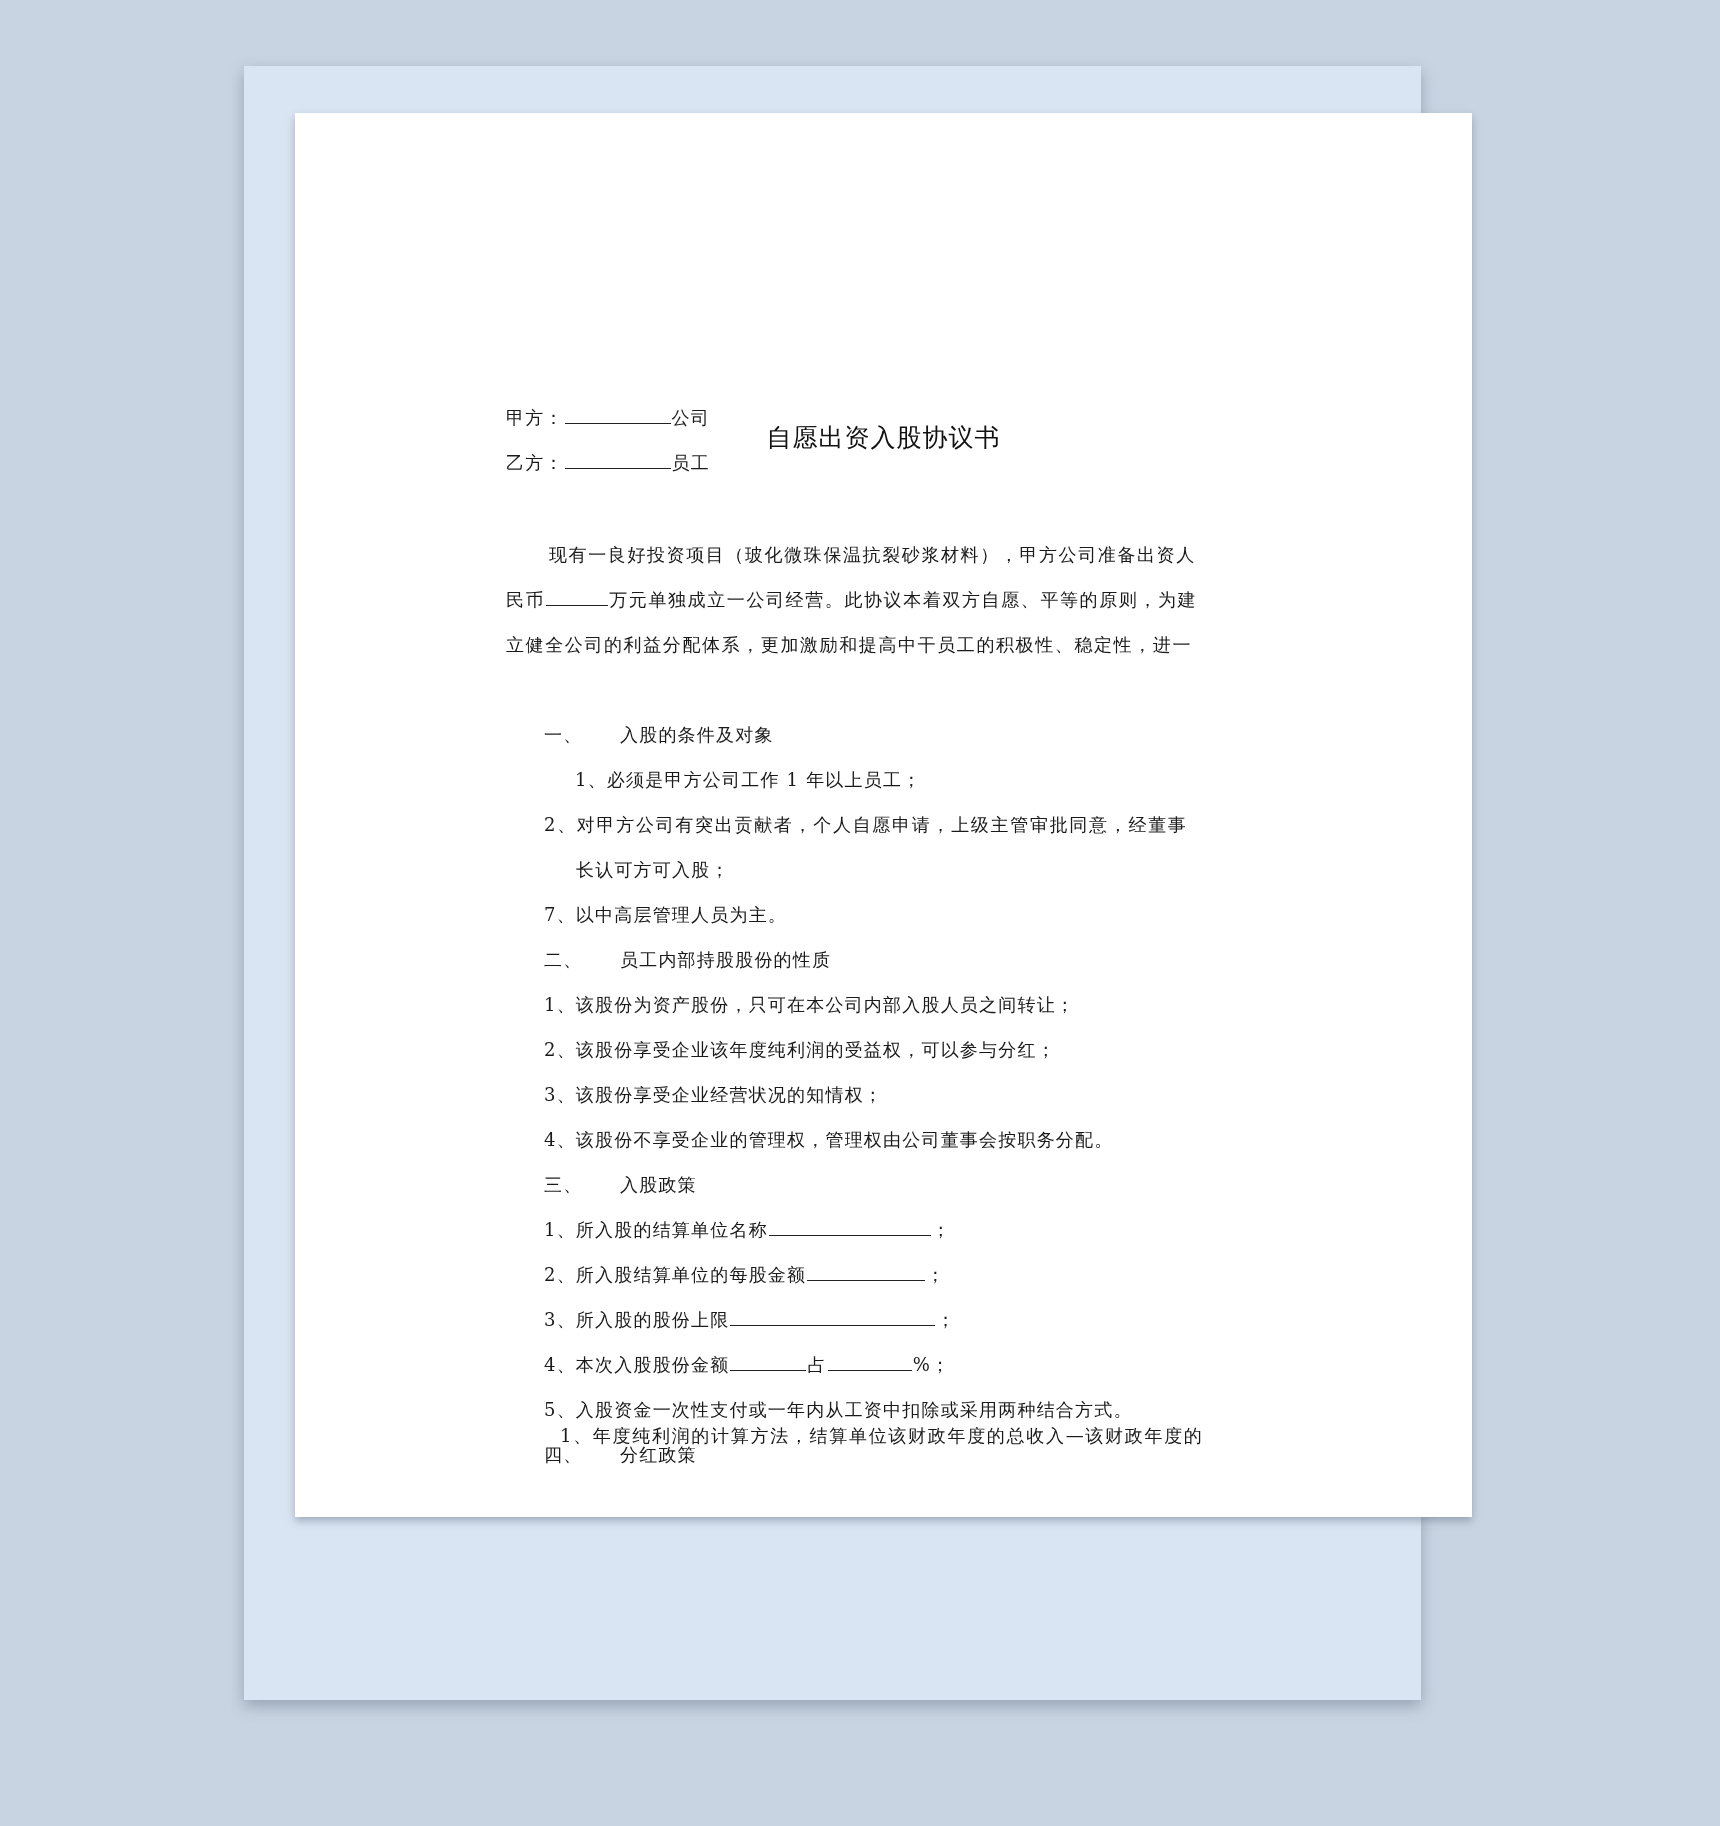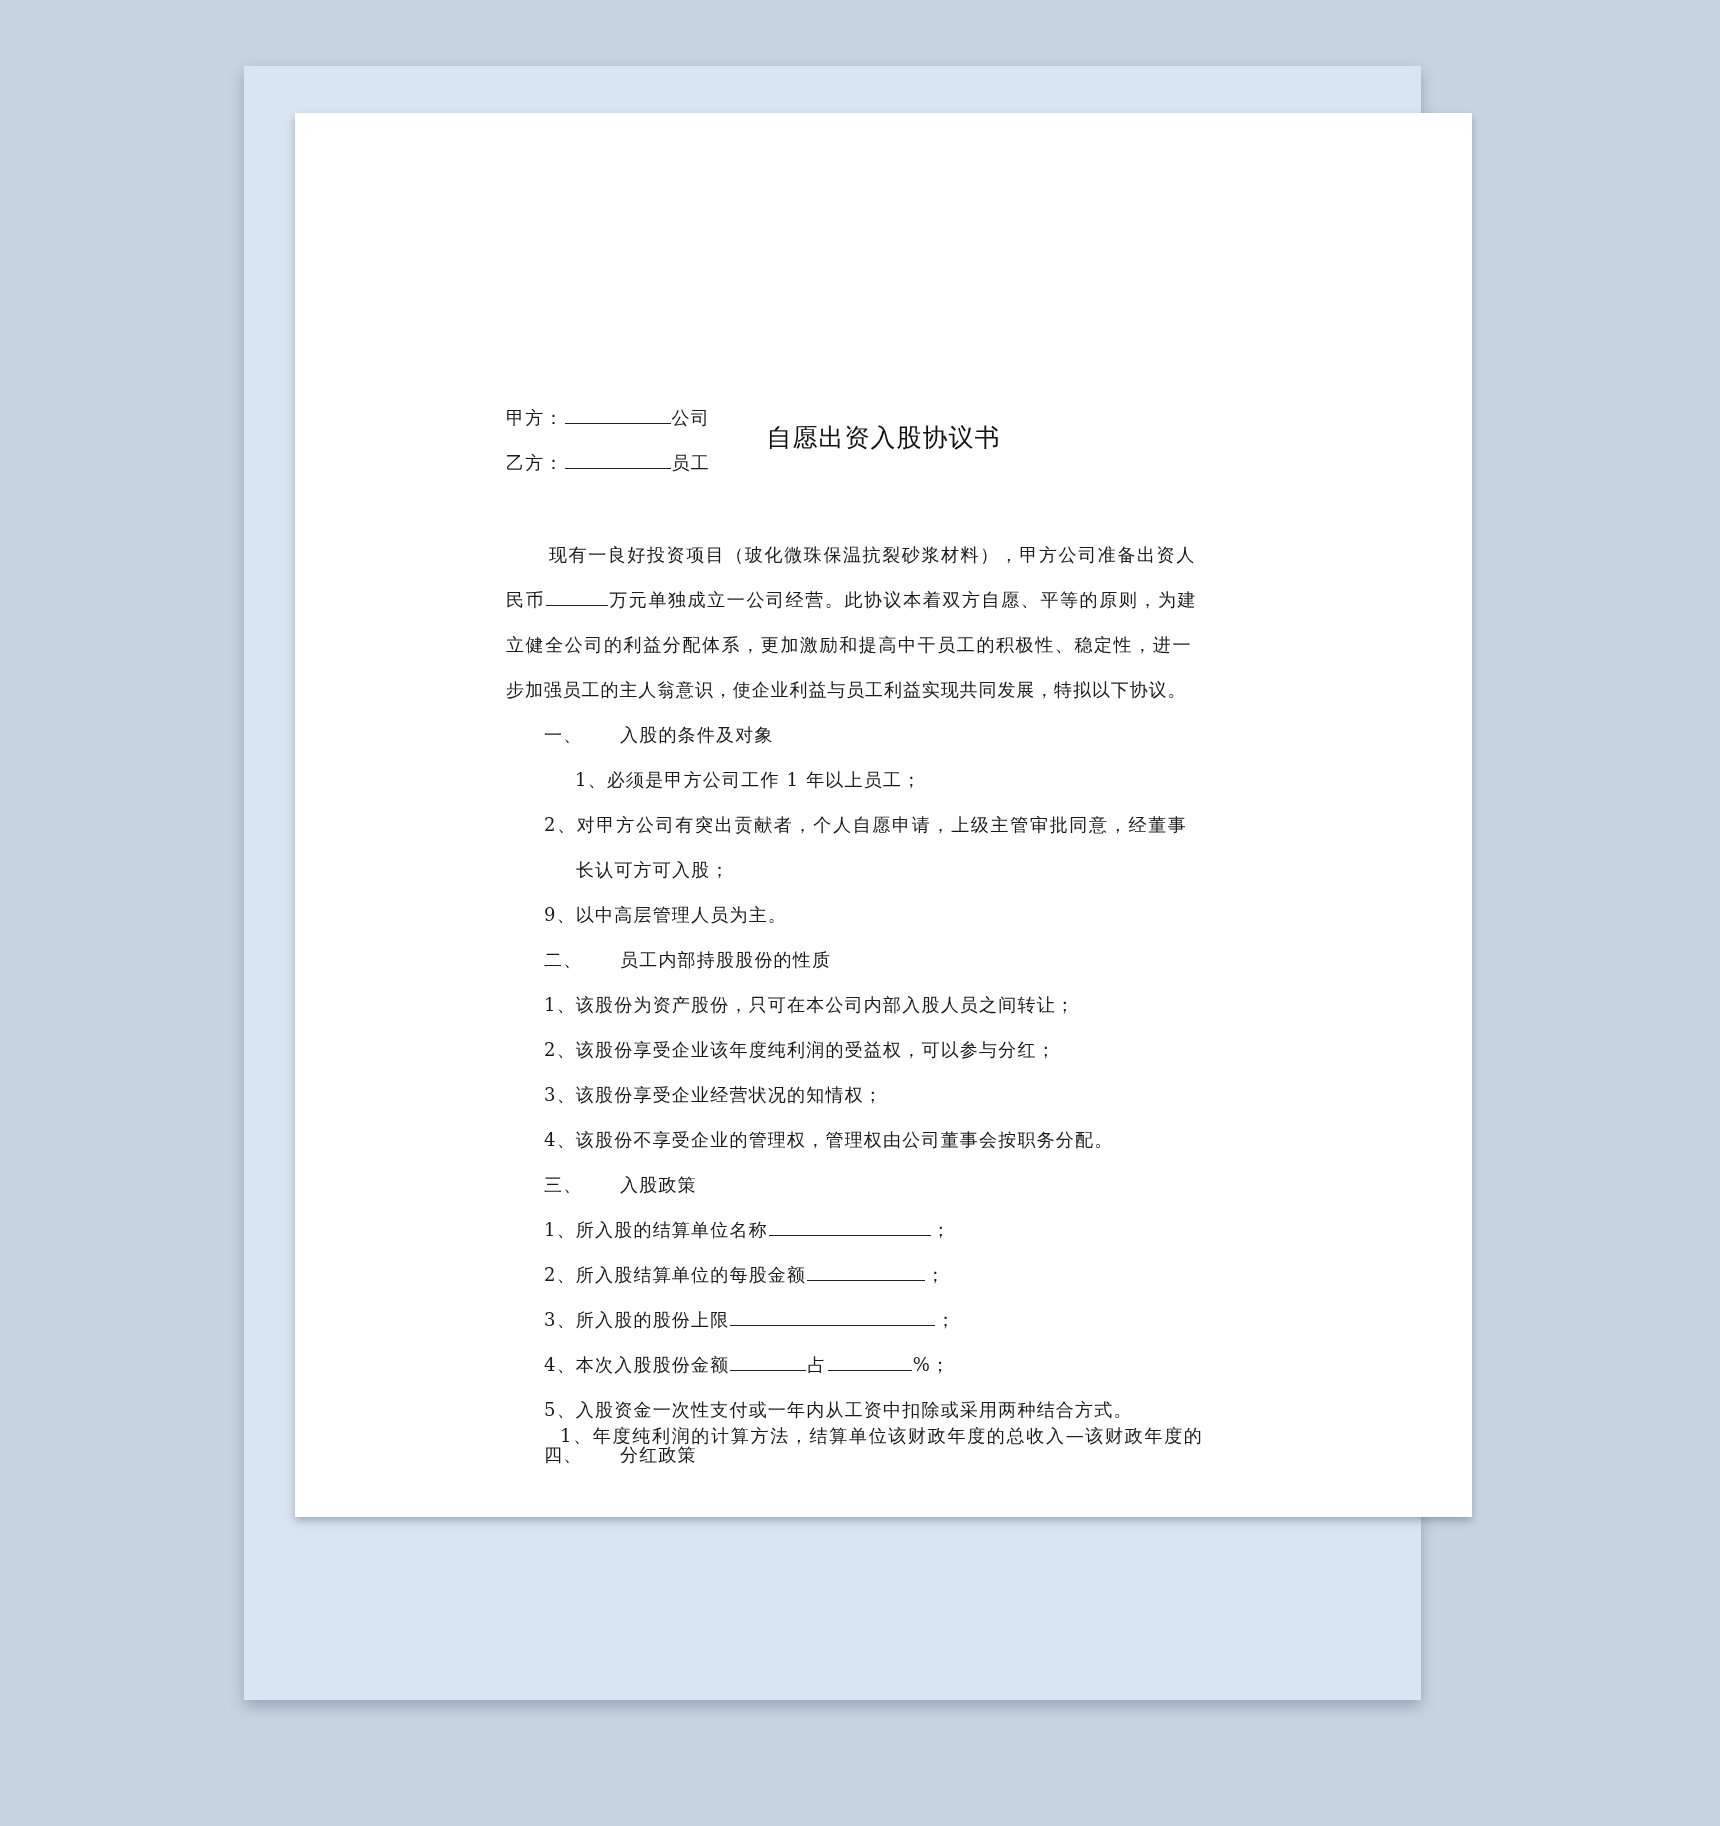--- a/index.html
+++ b/index.html
@@ -51,29 +51,28 @@
   </div>
   <div class="line" style="left:211px; top:335px;">
     <span>乙方：</span><span class="blank" style="width:106px;"></span><span>员工</span>
   </div>
 
   <div class="line" style="left:254px; top:427px; letter-spacing:1.6px;">现有一良好投资项目（玻化微珠保温抗裂砂浆材料），甲方公司准备出资人</div>
   <div class="line" style="left:211px; top:472px; letter-spacing:1.6px;">
     <span>民币</span><span class="blank" style="width:62px;"></span><span>万元单独成立一公司经营。此协议本着双方自愿、平等的原则，为建</span>
   </div>
   <div class="line" style="left:211px; top:517px; letter-spacing:1.6px;">立健全公司的利益分配体系，更加激励和提高中干员工的积极性、稳定性，进一</div>
-  <div class="line" style="left:211px; top:562px; letter-spacing:0.9px;">步加强员工的主人翁意识，使企业利益与员工利益实现共同发展，特拟以下协议。</div>
 
   <div class="line" style="left:249px; top:607px;">
     <span class="h-num">一、</span><span>入股的条件及对象</span>
   </div>
   <div class="line" style="left:249px; top:652px;margin-left:31px;">1、必须是甲方公司工作 1 年以上员工；</div>
   <div class="line" style="left:249px; top:697px; letter-spacing:1.7px;">2、对甲方公司有突出贡献者，个人自愿申请，上级主管审批同意，经董事</div>
   <div class="line" style="left:281px; top:742px;">长认可方可入股；</div>
-  <div class="line" style="left:249px; top:787px;">9、以中高层管理人员为主。</div>
+  <div class="line" style="left:249px; top:787px;">7、以中高层管理人员为主。</div>
 
   <div class="line" style="left:249px; top:832px;">
     <span class="h-num">二、</span><span>员工内部持股股份的性质</span>
   </div>
   <div class="line" style="left:249px; top:877px;">1、该股份为资产股份，只可在本公司内部入股人员之间转让；</div>
   <div class="line" style="left:249px; top:922px;">2、该股份享受企业该年度纯利润的受益权，可以参与分红；</div>
   <div class="line" style="left:249px; top:967px;">3、该股份享受企业经营状况的知情权；</div>
   <div class="line" style="left:249px; top:1012px;">4、该股份不享受企业的管理权，管理权由公司董事会按职务分配。</div>
 
   <div class="line" style="left:249px; top:1057px;">

